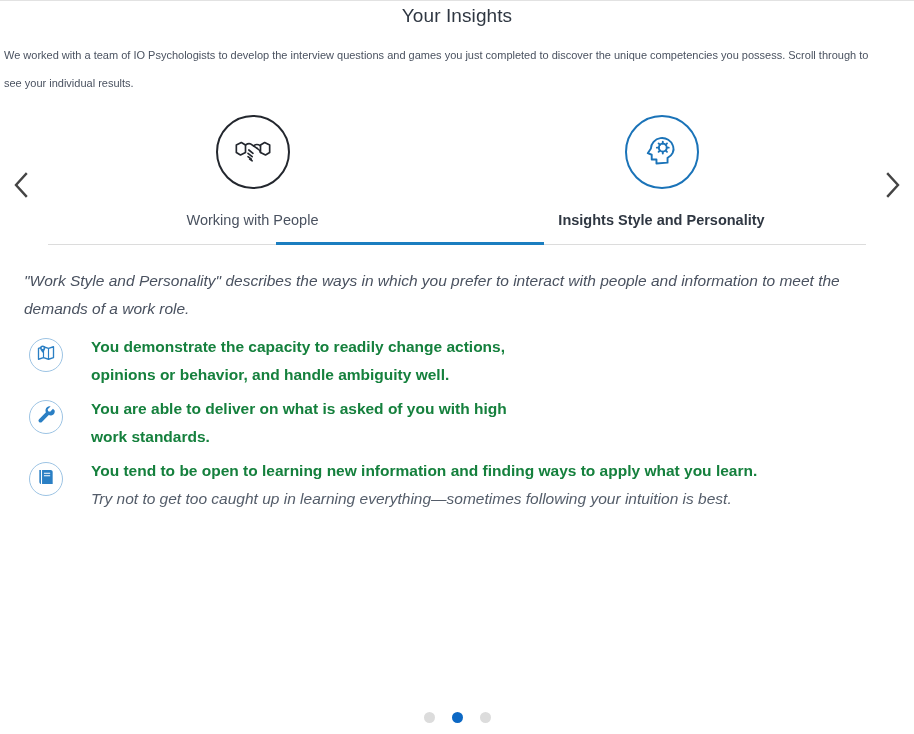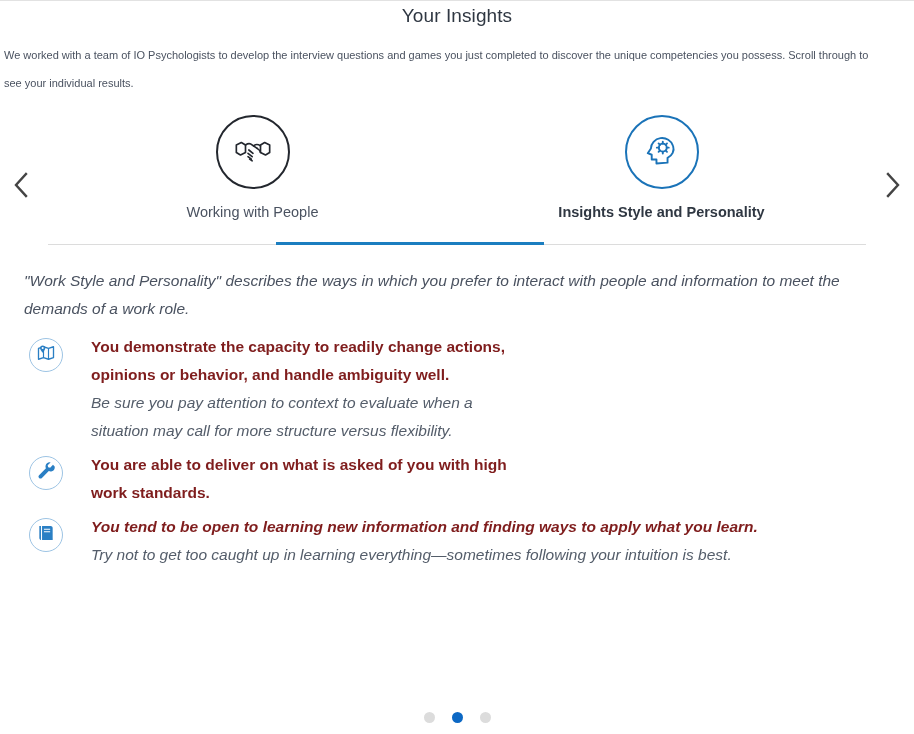--- a/index.html
+++ b/index.html
@@ -72,20 +72,21 @@
     margin: 0 48px;
     align-items: flex-start;
   }
   .tab {
     flex: 1;
     display: flex;
     flex-direction: column;
     align-items: center;
     cursor: pointer;
     padding-bottom: 12px;
+    gap: 8px;
   }
   .tab-icon {
     width: 74px;
     height: 74px;
     border-radius: 50%;
     border: 2.5px solid #23272e;
     display: flex;
     align-items: center;
     justify-content: center;
     box-sizing: border-box;
@@ -159,24 +160,24 @@
   }
   .insight-text {
     padding-left: 28px;
     padding-top: 4px;
   }
   .insight-head {
     margin: 0;
     font-size: 15.5px;
     font-weight: bold;
     line-height: 28px;
-    color: #7f1d1d;
+    color: #15803d;
     max-width: 420px;
   }
-  .insight-head.wide { max-width: 780px; font-style: italic; }
+  .insight-head.wide { max-width: 780px; }
   .insight-sub {
     margin: 0;
     font-size: 15.5px;
     font-style: italic;
     line-height: 28px;
     color: #545d6a;
     max-width: 420px;
   }
   .insight-sub.wide { max-width: 780px; }
 
@@ -290,21 +291,20 @@
           <svg width="20" height="20" viewBox="0 0 24 24" fill="none" xmlns="http://www.w3.org/2000/svg">
             <path d="M9 4.5 L3 6.5 V19.5 L9 17.5 L15 19.5 L21 17.5 V4.5 L15 6.5 Z" stroke="#2a7fc4" stroke-width="1.6" stroke-linejoin="round" fill="none"></path>
             <path d="M9 4.5 V17.5 M15 6.5 V19.5" stroke="#2a7fc4" stroke-width="1.4"></path>
             <path d="M8 3 C6 3 4.8 4.4 4.8 6 C4.8 8.2 8 11.8 8 11.8 C8 11.8 11.2 8.2 11.2 6 C11.2 4.4 10 3 8 3 Z" fill="#2a7fc4"></path>
             <circle cx="8" cy="6" r="1.25" fill="#ffffff"></circle>
           </svg>
         </span>
       </div>
       <div class="insight-text">
         <p class="insight-head">You demonstrate the capacity to readily change actions, opinions or behavior, and handle ambiguity well.</p>
-        <p class="insight-sub">Be sure you pay attention to context to evaluate when a situation may call for more structure versus flexibility.</p>
       </div>
     </li>
 
     <li class="insight">
       <div class="insight-icon">
         <span>
           <svg width="19" height="19" viewBox="0 0 24 24" fill="none" xmlns="http://www.w3.org/2000/svg">
             <path d="M20.2 3.6 L16.6 7.2 L14.1 6.6 L13.5 4.1 L17.1 0.5 C14.2 -0.2 11.3 1.9 10.8 4.8 C10.6 5.9 10.8 7 11.3 7.9 L2.6 16.6 C1.6 17.6 1.6 19.2 2.6 20.2 C3.6 21.2 5.2 21.2 6.2 20.2 L14.9 11.5 C15.8 12 16.9 12.2 18 12 C20.9 11.5 23 8.6 22.3 5.7 Z" fill="#2a7fc4"></path>
           </svg>
         </span>

